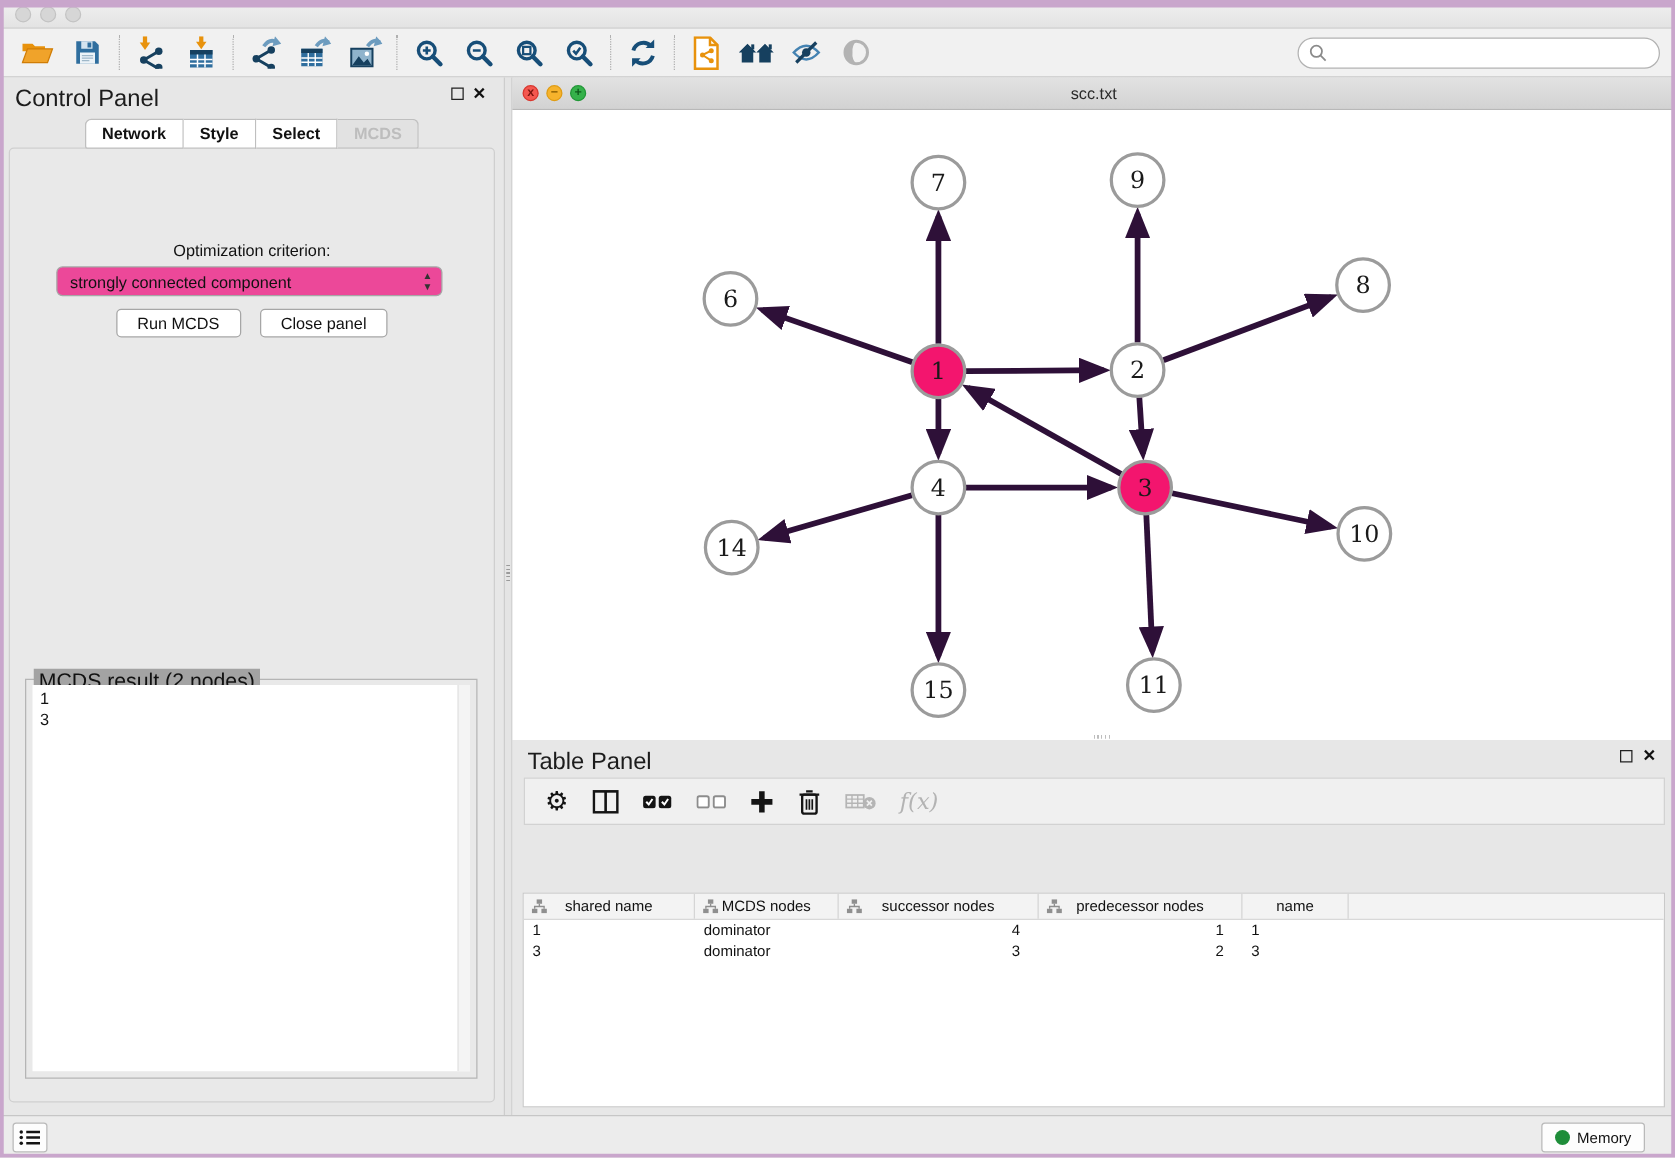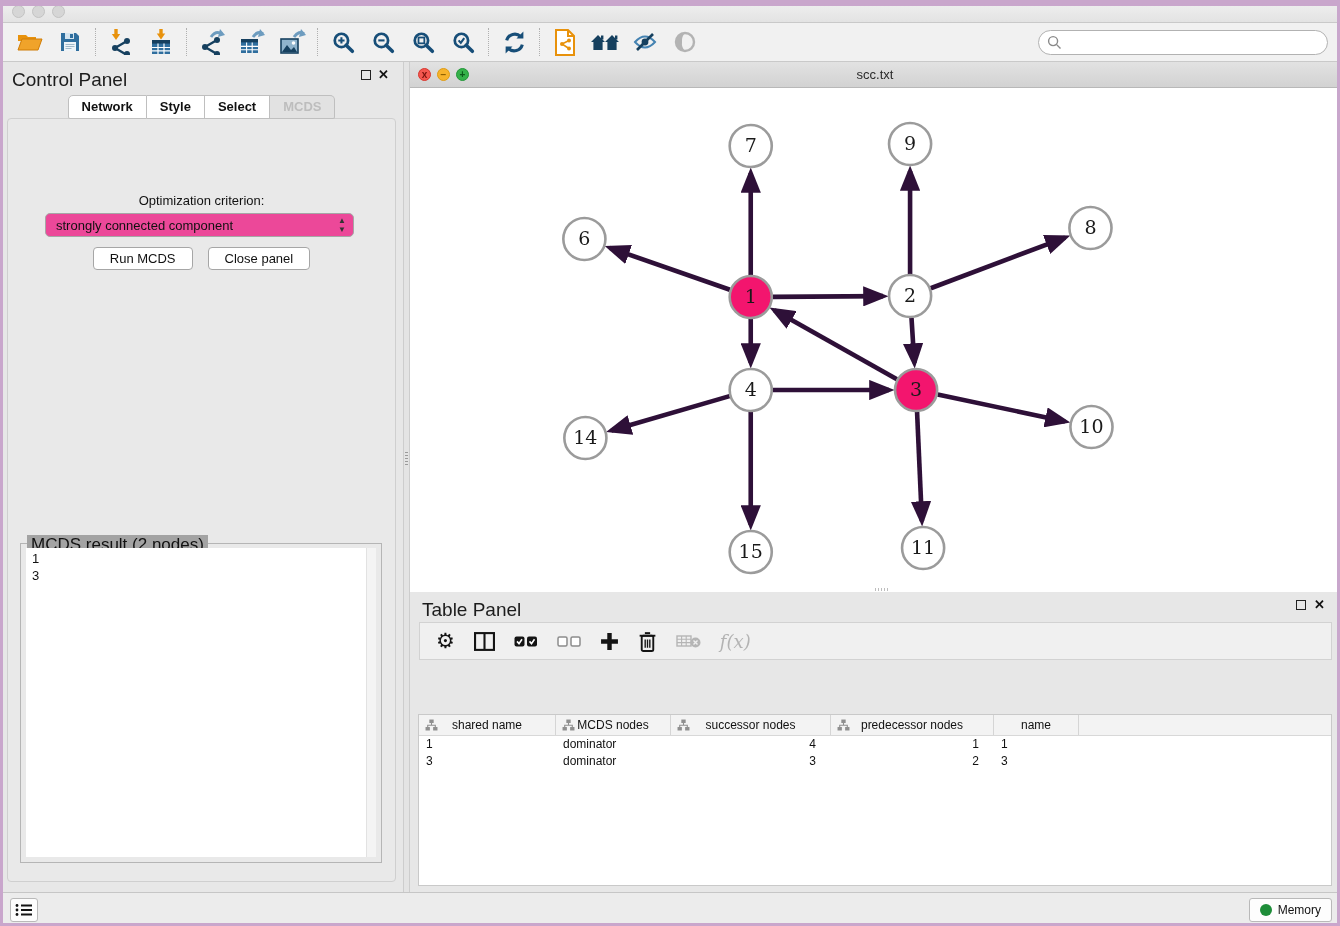--- a/index.html
+++ b/index.html
@@ -79,21 +79,21 @@
 
   .tp-tabs { position:absolute; bottom:9px; left:0; right:0; display:flex; justify-content:center; }
   .tp-tabs .tab { font-size:13px; font-weight:bold; color:#111; background:#fff; border:1px solid #bfbfbf; border-left-width:0; padding:3px 13px 4px; cursor:pointer; }
   .tp-tabs .tab:first-child { border-left-width:1px; border-radius:5px 0 0 5px; }
   .tp-tabs .tab:last-child { border-radius:0 5px 5px 0; }
   .tp-tabs .tab.active { background:#d6d6d6; color:#b2b2b2; }
 
   
   .statusbar { position:absolute; bottom:0; left:0; right:0; height:34px; background:#ececec; border-top:1px solid #c6c6c6; }
   .list-btn { position:absolute; left:10px; top:5px; width:28px; height:24px; background:#fdfdfd; border:1px solid #b9b9b9; border-radius:3px; display:flex; align-items:center; justify-content:center; cursor:pointer; }
-  .mem-btn { position:absolute; right:8px; top:5px; height:24px; background:#fdfdfd; border:1px solid #b9b9b9; border-radius:3px; display:flex; align-items:center; gap:6px; padding:0 10px; font-size:12px; color:#111; cursor:pointer; }
+  .mem-btn { position:absolute; right:24px; top:5px; height:24px; background:#fdfdfd; border:1px solid #b9b9b9; border-radius:3px; display:flex; align-items:center; gap:6px; padding:0 10px; font-size:12px; color:#111; cursor:pointer; }
   .mem-dot { width:12px; height:12px; border-radius:50%; background:#1e8d39; }
 </style>
 </head>
 <body>
 
 <div class="titlebar">
   <span class="tl-dot t1"></span>
   <span class="tl-dot t2"></span>
   <span class="tl-dot t3"></span>
 </div>

